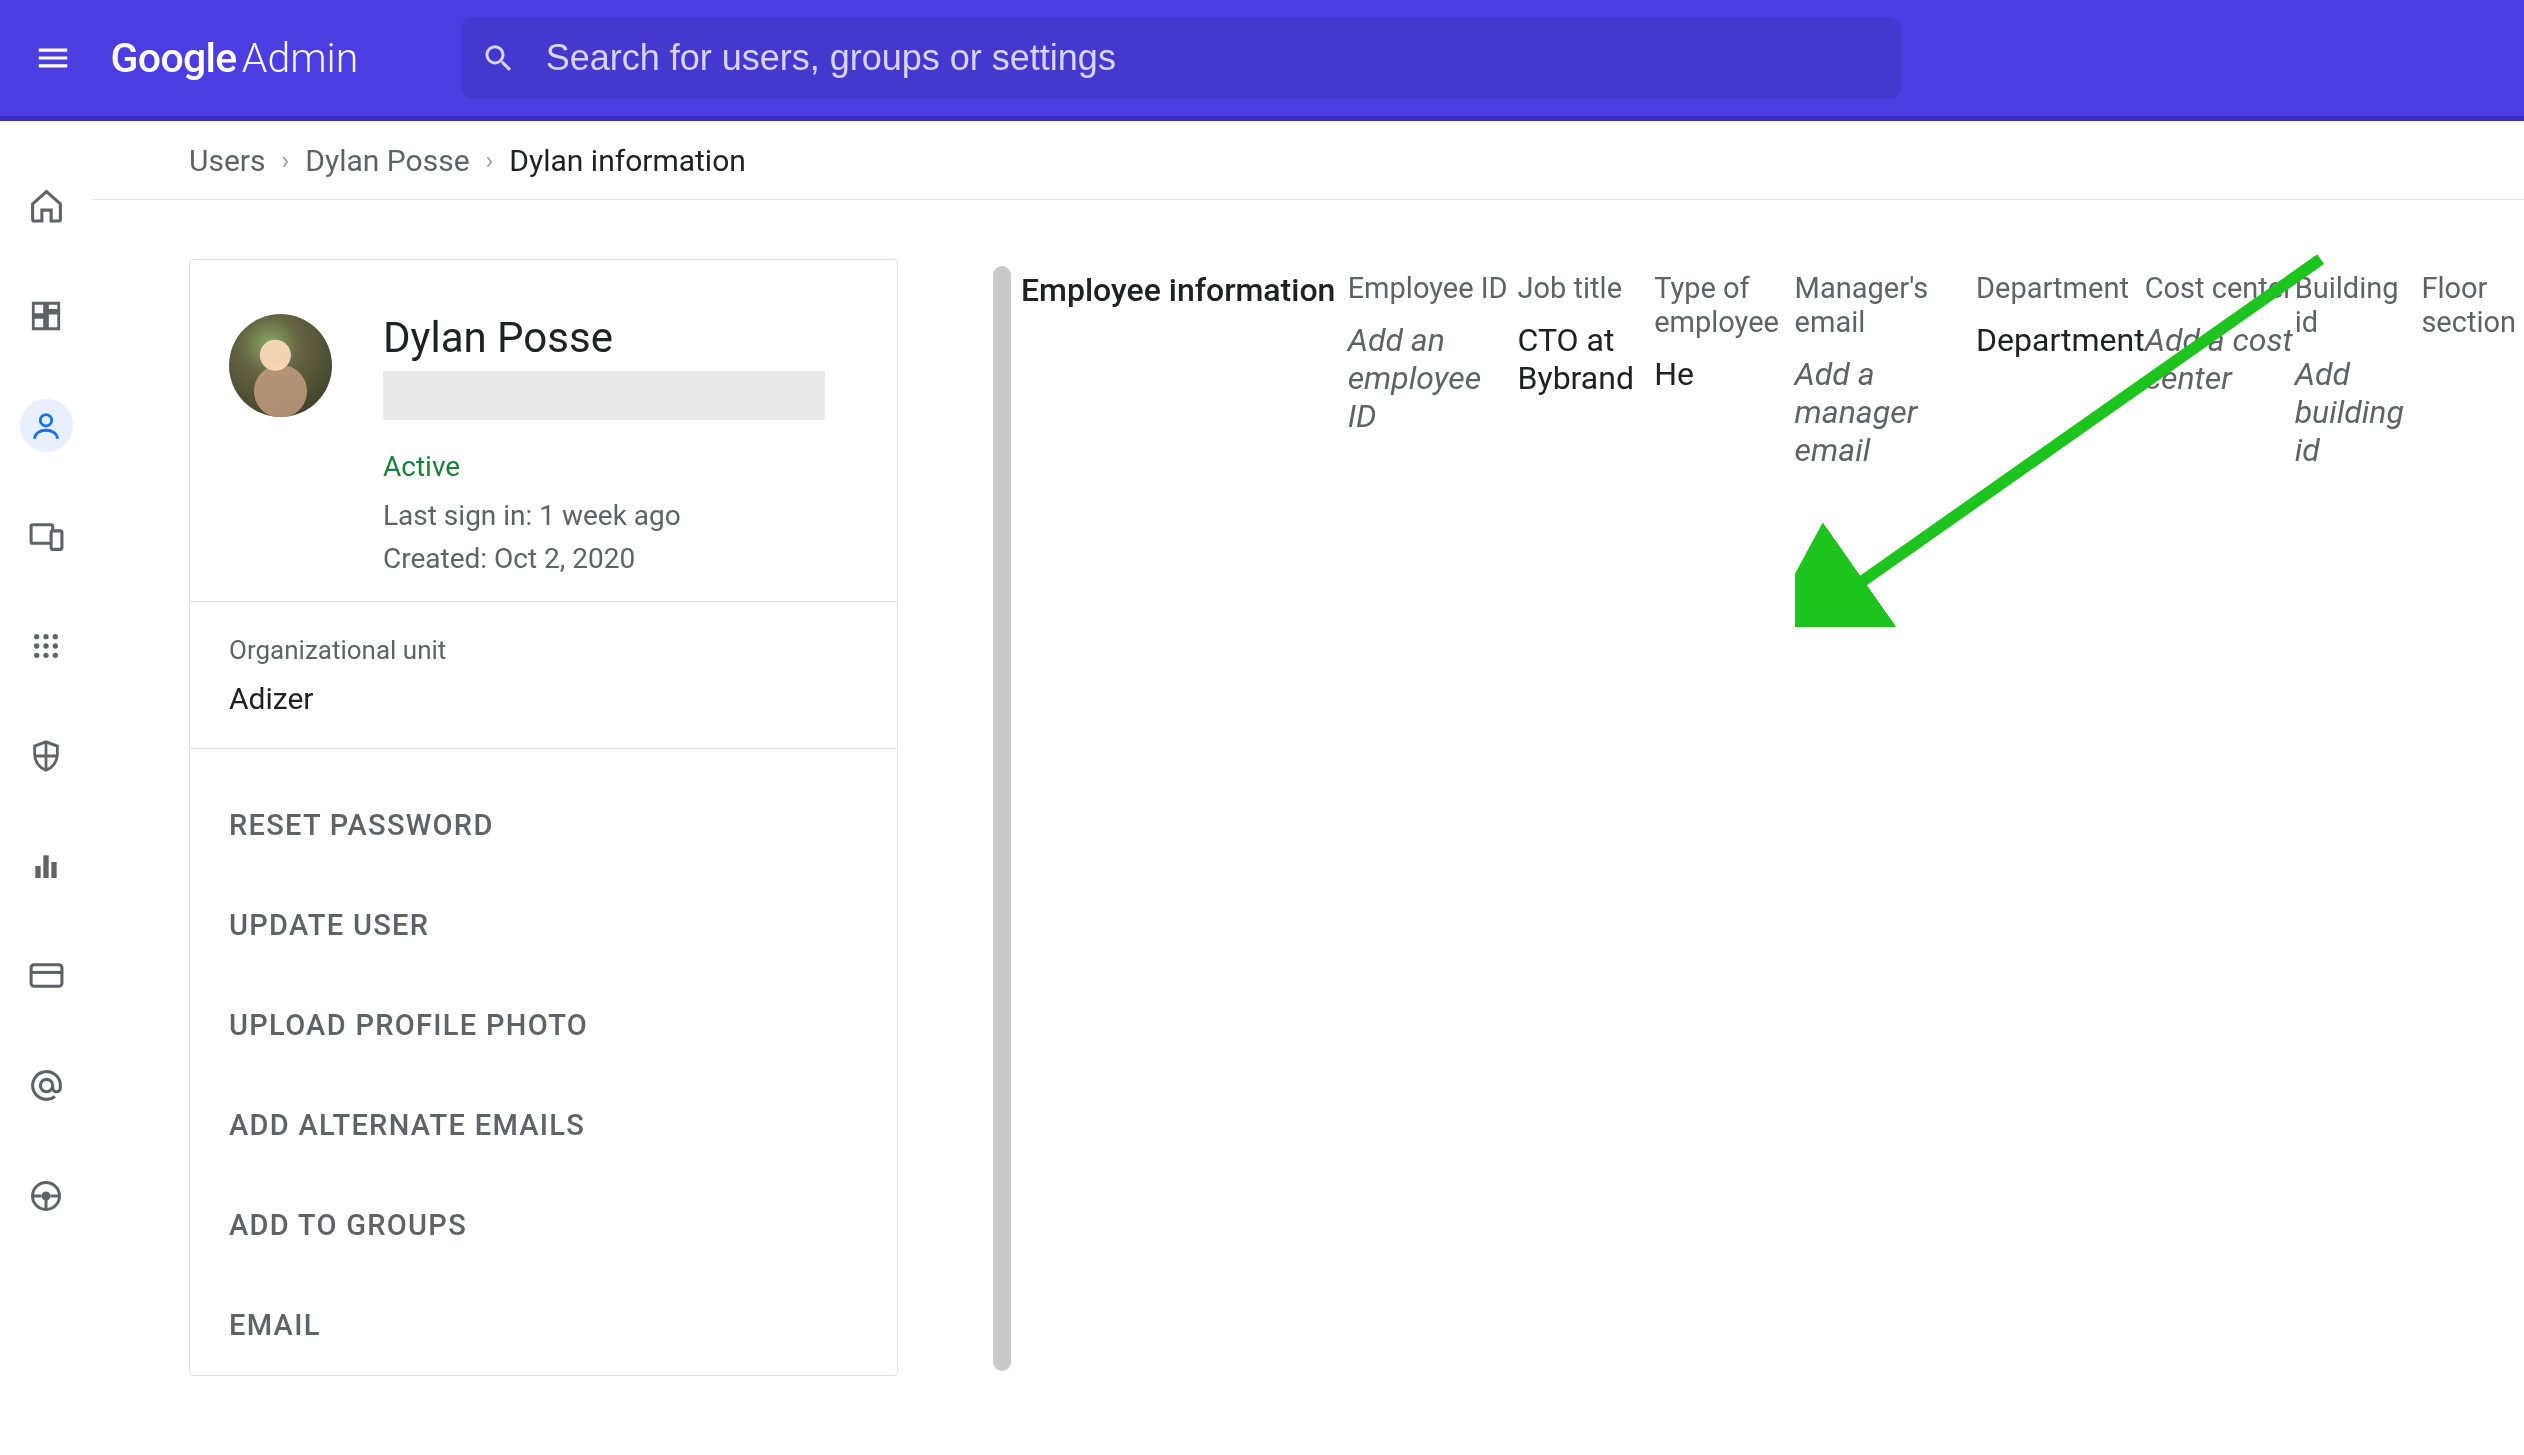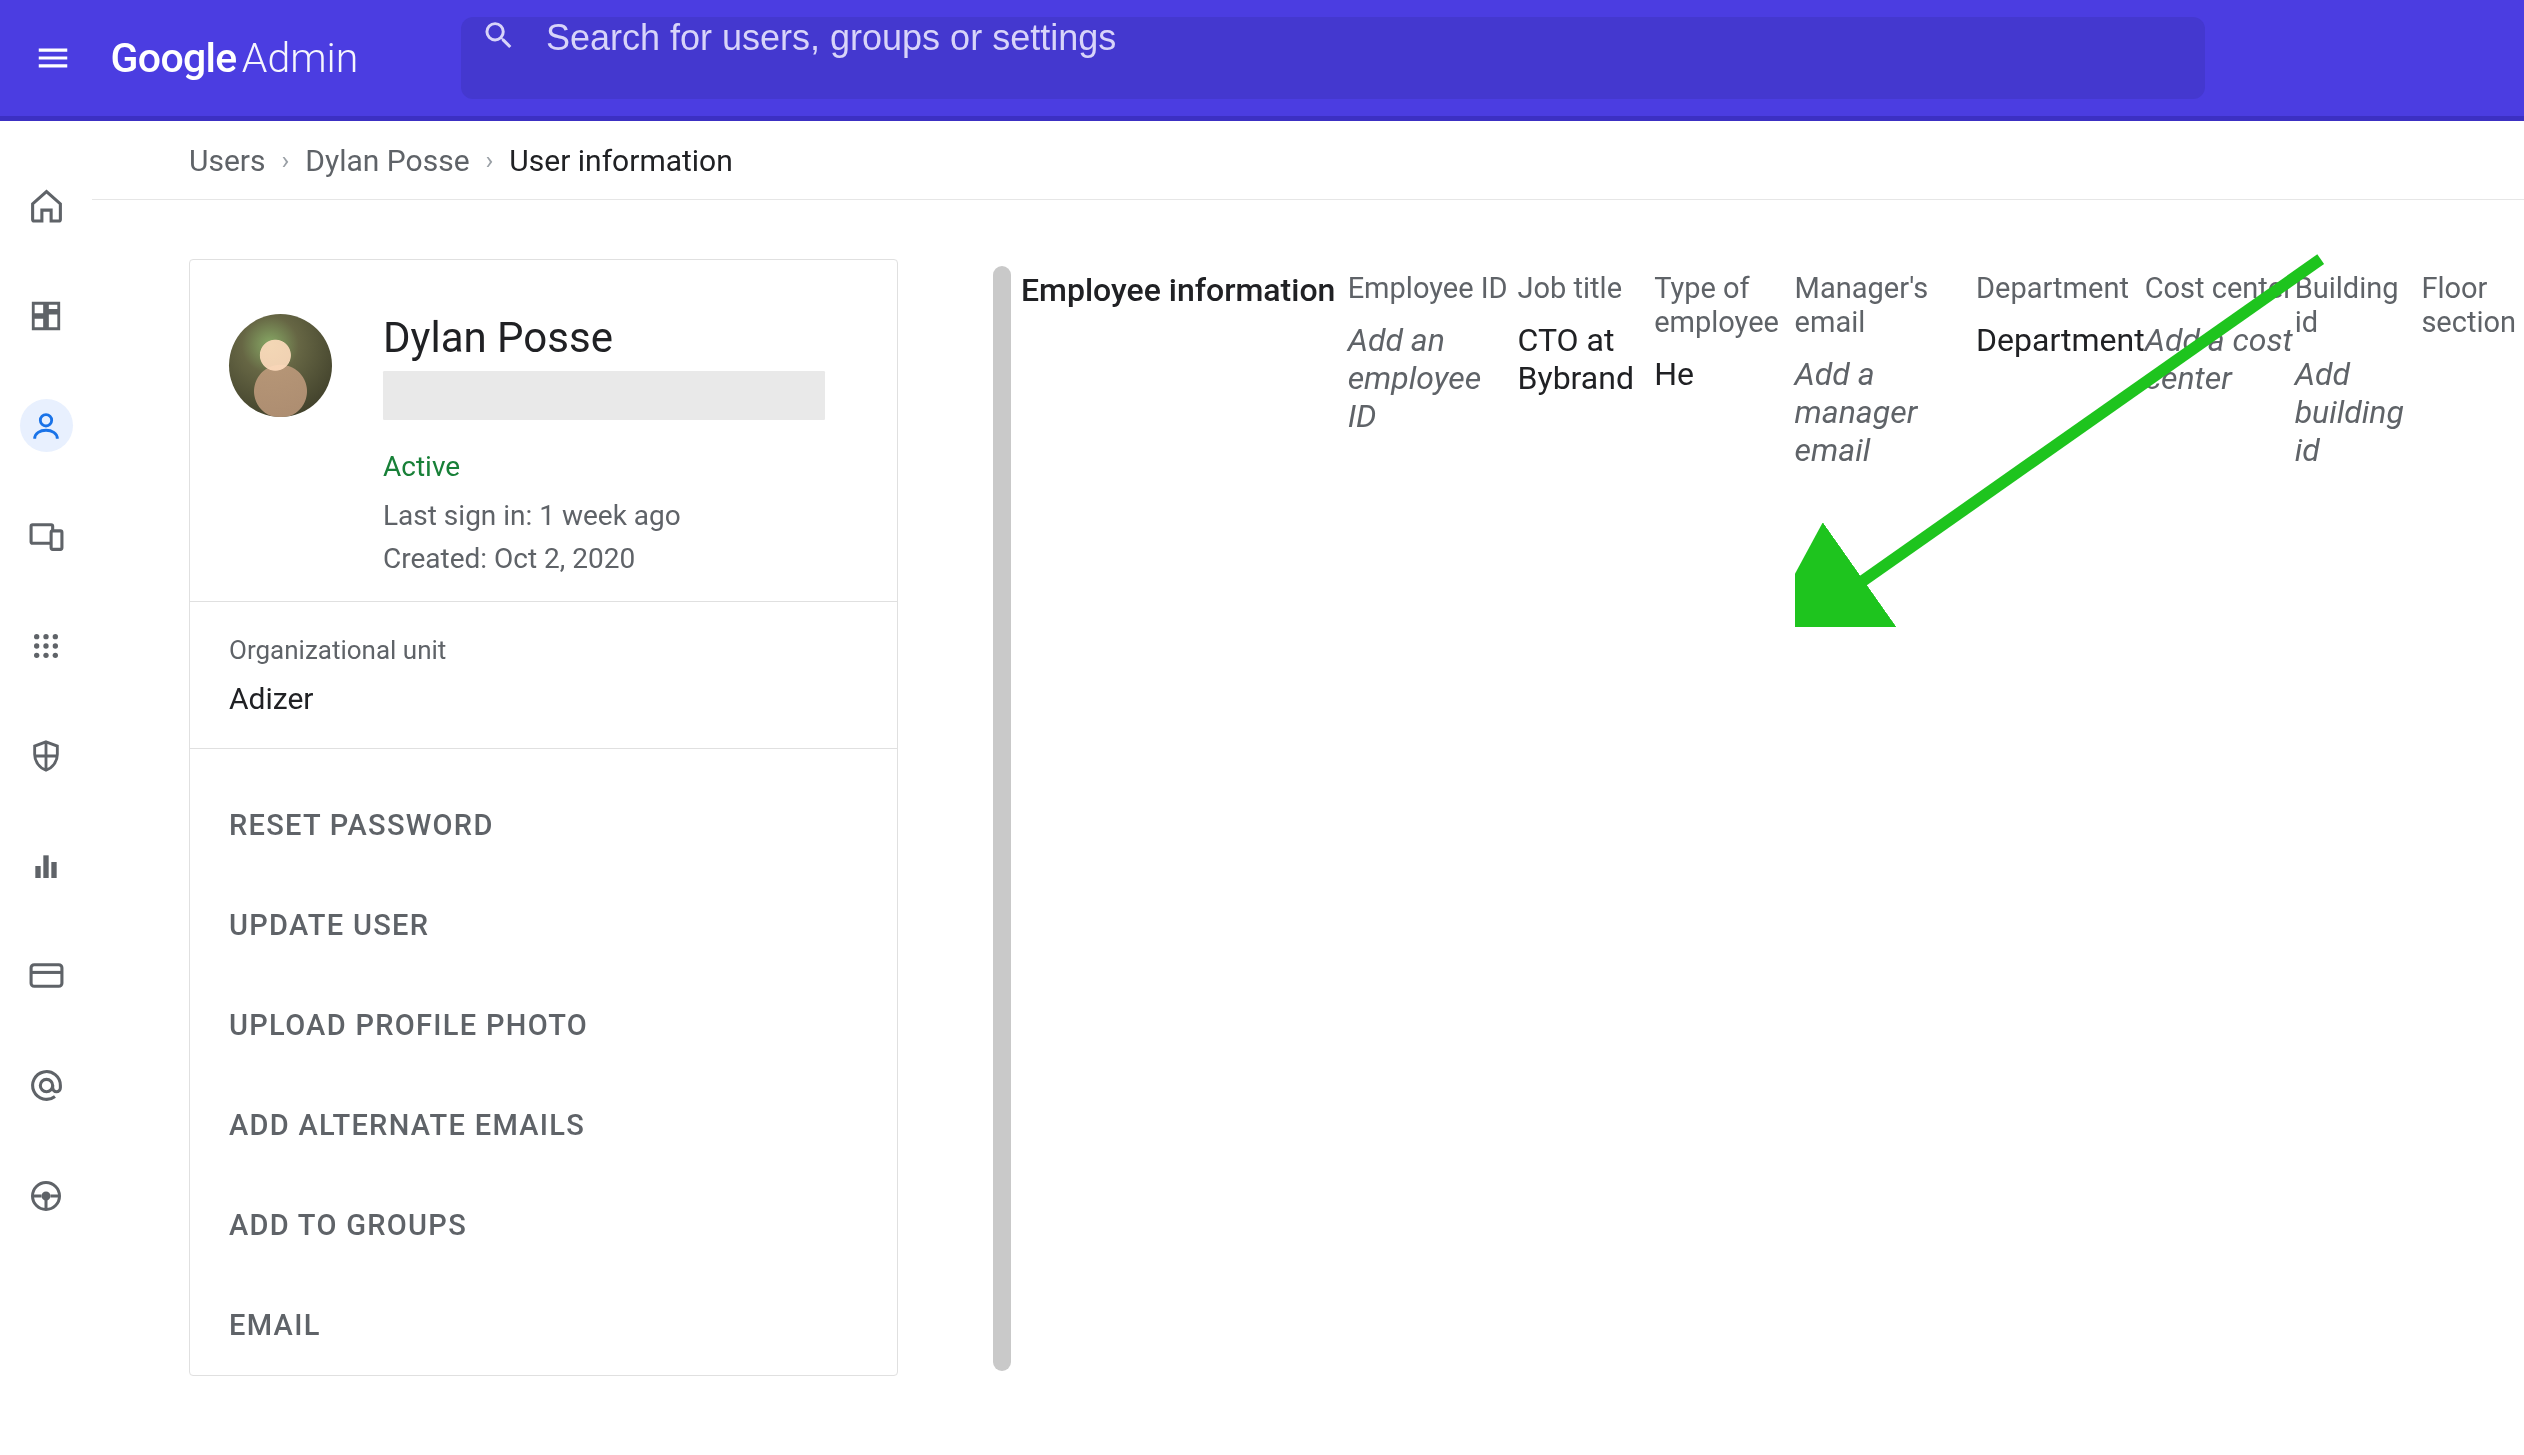--- a/index.html
+++ b/index.html
@@ -5,21 +5,21 @@
   * { box-sizing: border-box; margin: 0; padding: 0; }
   html, body { width: 2525px; height: 1455px; font-family: "Google Sans", Roboto, Arial, sans-serif; background: #fff; color: #202124; }
   body { overflow: hidden; }
 
   
   .header { height: 121px; background: #4b3de1; display: flex; align-items: center; padding: 0 20px 0 13px; position: relative; border-bottom: 5.3px solid #3c30c3; gap: 12px;}
   .menu-btn { width: 79px; height: 79px; display: flex; align-items: center; justify-content: center; cursor: pointer; border-radius: 50%; }
   .logo { display: flex; align-items: baseline; margin-left: 6.6px; color: #fff; font-size: 41px; }
   .logo .g { font-weight: 500; letter-spacing: -0.7px;}
   .logo .a { font-weight: 300; margin-left: 5.3px; opacity: .95;}
-  .searchbar { flex: 0 0 auto; margin-left: 91px; width: 1744px; height: 82px; background: #4438cf; border-radius: 12px; display: flex; align-items: flex-start; padding: 0 20px; }
+  .searchbar { flex: 0 0 auto; margin-left: 91px; width: 1440px; height: 82px; background: #4438cf; border-radius: 12px; display: flex; align-items: center; padding: 0 20px; }
   .searchbar svg { margin-right: 29px; }
   .searchbar input { background: transparent; border: none; outline: none; color: #d8d4f9; font-size: 36px; font-weight: 400; width: 100%; }
   .searchbar input::placeholder { color: #d8d4f9; }
 
   
   .app { display: flex; height: calc(100% - 121px); border-radius: 32px; }
   .leftnav { width: 92px; display: flex; flex-direction: column; align-items: center; padding-top: 58px; gap: 57px; }
   .leftnav .icon-wrap { width: 53px; height: 53px; display:flex; align-items:center; justify-content:center; border-radius:50%; }
   .leftnav .icon-wrap.active { background: #e8f0fe; }
   .leftnav svg { display:block; }
@@ -156,21 +156,21 @@
         </svg>
     </div>
   </div>
 
   <div class="main">
     <div class="breadcrumbs">
       <span class="crumb">Users</span>
       <span class="sep">›</span>
       <span class="crumb">Dylan Posse</span>
       <span class="sep">›</span>
-      <span class="crumb current">User information</span>
+      <span class="crumb current">Dylan information</span>
     </div>
 
     <div class="columns">
 
       <div class="cardcol">
         <div class="card">
           <div class="card-hdr">
             <div class="avatar"></div>
             <div class="hdr-txt">
               <div class="username">Dylan Posse</div>

